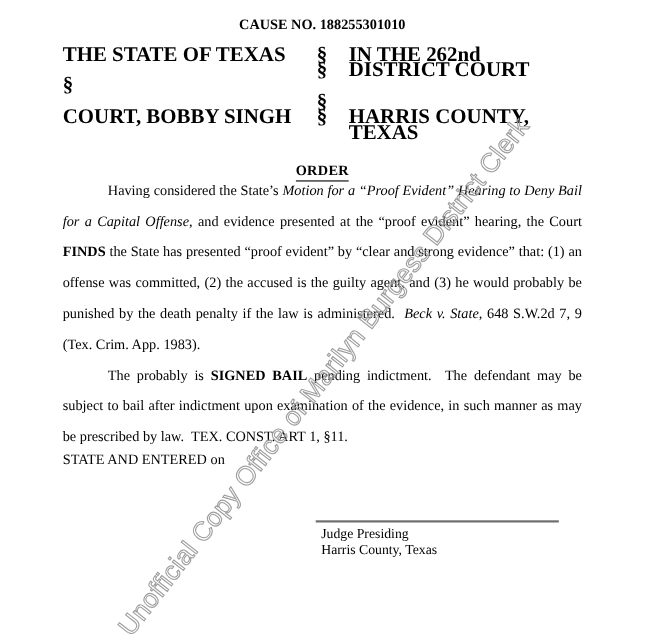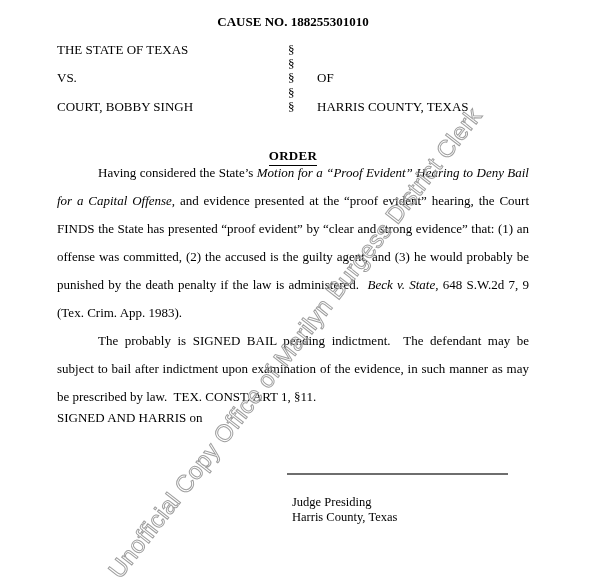--- a/index.html
+++ b/index.html
@@ -16,22 +16,22 @@
     position: absolute;
     top: 15px; left: 57px; width: 472px;
     text-align: center;
     font-weight: bold;
     font-size: 13px;
     line-height: 14px;
   }
   .caption {
     position: absolute;
     top: 43px; left: 57px; width: 472px;
-    font-weight: normal;
-    font-size: 13px;
+    font-weight: bold;
+    font-size: 19px;
   }
   .caption-row {
     display: grid;
     grid-template-columns: 231px 29px 1fr;
     line-height: 14.2px;
     height: 14.2px;
   }
   .order-title-wrap {
     position: absolute;
     top: 146px; left: 57px; width: 472px;
@@ -52,32 +52,32 @@
     font-size: 13px;
     line-height: 28px;
   }
   .para {
     margin: 0;
     text-indent: 41px;
     text-align: justify;
     white-space: pre-wrap;
   }
   .seg-italic { font-style: italic; }
-  .seg-bold   { font-weight: normal; }
+  .seg-bold   { font-weight: bold; }
   .signed-line {
     position: absolute;
     top: 410px; left: 57px;
     font-size: 13px;
     line-height: 15px;
   }
   .sig-block {
     position: absolute;
     top: 473px; left: 287px; width: 221px;
     border-top: 2px solid #6e6e6e;
-    padding-top: 20px;
+    padding-top: 3px;
     font-size: 12.5px;
     line-height: 15.2px;
   }
   .sig-block > div { padding-left: 5px; }
   .watermark {
     position: absolute;
     left: 295px; top: 343px;
     transform: translate(-50%, -50%) rotate(-52deg);
     transform-origin: center center;
     font-family: "Liberation Sans", sans-serif;
@@ -94,30 +94,29 @@
 <body>
 
 <div class="page">
 
   <div class="cause-no">CAUSE NO. 188255301010</div>
 
   <div class="caption" id="caption">
       <div class="caption-row">
         <span>THE STATE OF TEXAS</span>
         <span>§</span>
+        <span>IN THE 262nd DISTRICT COURT</span>
       </div>
       <div class="caption-row">
         <span></span>
         <span>§</span>
         <span></span>
       </div>
       <div class="caption-row">
-        <span>VS.</span>
         <span>§</span>
-        <span>OF</span>
       </div>
       <div class="caption-row">
         <span></span>
         <span>§</span>
         <span></span>
       </div>
       <div class="caption-row">
         <span>COURT, BOBBY SINGH</span>
         <span>§</span>
         <span>HARRIS COUNTY, TEXAS</span>
@@ -126,21 +125,21 @@
 
   <div class="order-title-wrap">
     <span class="order-title">ORDER</span>
   </div>
 
   <div class="body-text" id="paragraphs">
       <p class="para"><span class="seg-normal">Having considered the State’s </span><span class="seg-italic">Motion for a “Proof Evident” Hearing to Deny Bail for a Capital Offense</span><span class="seg-normal">, and evidence presented at the “proof evident” hearing, the Court </span><span class="seg-bold">FINDS</span><span class="seg-normal"> the State has presented “proof evident” by “clear and strong evidence” that: (1) an offense was committed, (2) the accused is the guilty agent, and (3) he would probably be punished by the death penalty if the law is administered.  </span><span class="seg-italic">Beck v. State</span><span class="seg-normal">, 648 S.W.2d 7, 9 (Tex. Crim. App. 1983).</span></p>
       <p class="para"><span class="seg-normal">The probably is </span><span class="seg-bold">SIGNED BAIL</span><span class="seg-normal"> pending indictment.  The defendant may be subject to bail after indictment upon examination of the evidence, in such manner as may be prescribed by law.  TEX. CONST. ART 1, §11.</span></p>
     </div>
 
-  <div class="signed-line">SIGNED AND HARRIS on</div>
+  <div class="signed-line">STATE AND ENTERED on</div>
 
   <div class="sig-block">
 
     <div>Judge Presiding</div>
     <div>Harris County, Texas</div>
   </div>
 
   <div class="watermark">Unofficial Copy Office of Marilyn Burgess District Clerk</div>
 
 </div>

